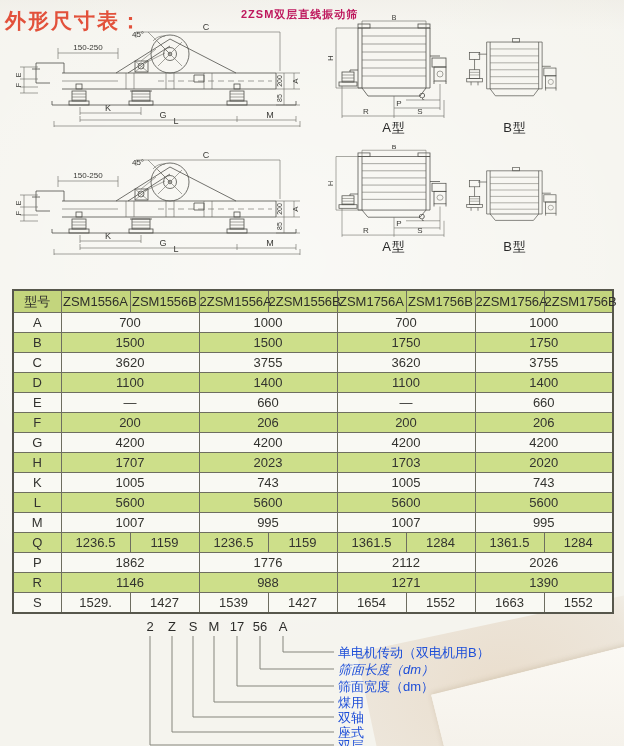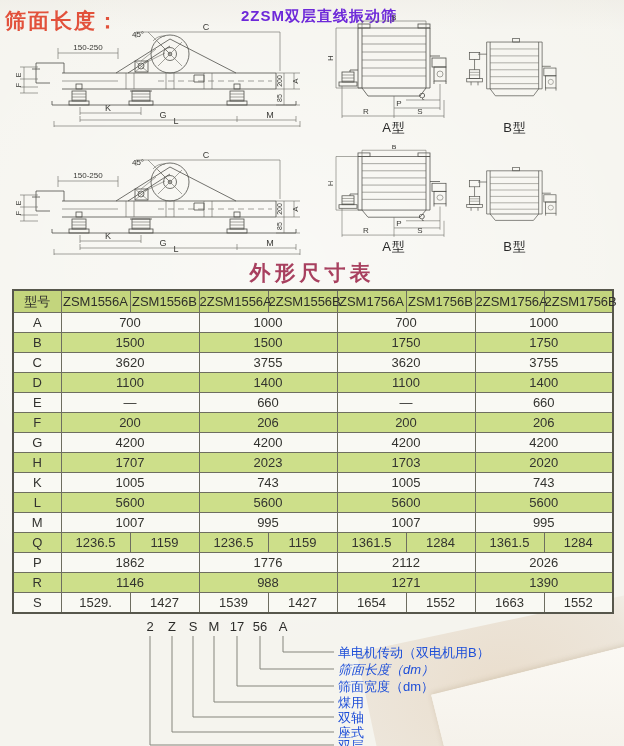--- a/index.html
+++ b/index.html
@@ -9,21 +9,21 @@
         background:radial-gradient(130% 90% at 45% 35%, rgba(255,255,255,.45), rgba(0,0,0,0) 60%),
                    linear-gradient(180deg, rgba(231,228,220,.35), rgba(0,0,0,0) 30px);}
   .photo-blob{position:absolute;right:-60px;bottom:-72px;width:310px;height:200px;transform:rotate(-12deg);
         background:radial-gradient(ellipse at 42% 32%, rgba(224,203,178,.55), rgba(208,180,150,.22) 55%, rgba(0,0,0,0) 75%);}
   .photo-card{position:absolute;right:-34px;bottom:-46px;width:215px;height:125px;transform:rotate(-14deg);
         background:linear-gradient(15deg,#f1ede5,#fbf9f4);box-shadow:0 -2px 5px rgba(176,158,128,.30);}
 
   .h-red{position:absolute;font-weight:bold;color:#e2513b;letter-spacing:2px;}
   #hdr-diagram{left:5px;top:7px;font-size:21px;}
   #hdr-meaning{left:13px;top:610px;font-size:20px;}
-  .dwg-title{position:absolute;font-size:15px;font-weight:bold;color:#6d28d9;letter-spacing:1px;}
+  .dwg-title{position:absolute;font-size:11px;font-weight:bold;color:#be185d;letter-spacing:1px;}
   #title-double{left:241px;top:7px;}
   #title-single{left:249px;top:136px;}
   .type-label{position:absolute;font-size:13px;color:#2a2a2a;letter-spacing:1px;transform:translateX(-50%);}
   .table-title{position:absolute;left:0;top:259px;width:624px;text-align:center;
         font-size:21px;font-weight:bold;color:#a8405f;letter-spacing:4px;}
 
   svg.dwg{position:absolute;overflow:visible;}
   #side1{left:8px;top:22px;}  #side2{left:8px;top:150px;}
   #enda1{left:328px;top:14px;} #endb1{left:452px;top:28px;}
   #enda2{left:328px;top:144px;} #endb2{left:452px;top:158px;}
@@ -169,21 +169,21 @@
 
         <path class="dline" d="M104 44 H114"></path>
         <rect class="dline" x="106" y="46" width="14" height="9"></rect>
         <rect class="dline" x="108" y="55" width="12" height="14"></rect>
         <circle class="dthin" cx="114" cy="62" r="3"></circle>
         <path class="dline" d="M108 69 V72 M120 69 V72"></path>
       </symbol>
     </defs>
   </svg>
 
-  <div class="h-red" id="hdr-diagram">筛面长度：</div>
+  <div class="h-red" id="hdr-diagram">外形尺寸表：</div>
   <div class="dwg-title" id="title-double">2ZSM双层直线振动筛</div>
 
   <svg class="dwg" id="side1" width="300" height="106" viewBox="0 0 300 104">
       <use href="#sym-side"></use>
     </svg>
   <svg class="dwg" id="enda1" width="150" height="112" viewBox="0 0 150 112">
       <use href="#sym-end-a"></use>
     </svg>
   <svg class="dwg" id="endb1" width="130" height="87" viewBox="0 0 150 100">
       <use href="#sym-end-b"></use>
@@ -197,21 +197,20 @@
     </svg>
   <svg class="dwg" id="enda2" width="150" height="100" viewBox="0 0 150 112" preserveAspectRatio="none">
       <use href="#sym-end-a"></use>
     </svg>
   <svg class="dwg" id="endb2" width="130" height="80" viewBox="0 0 150 100" preserveAspectRatio="none">
       <use href="#sym-end-b"></use>
     </svg>
   <div class="type-label" style="left:394px;top:238px;">A型</div>
   <div class="type-label" style="left:515px;top:238px;">B型</div>
 
-  <div class="table-title">外形尺寸表</div>
   <table class="dims">
     <colgroup>
       <col style="width:48px">
       <col style="width:69px">
         <col style="width:69px">
         <col style="width:69px">
         <col style="width:69px">
       <col style="width:69px">
         <col style="width:69px">
         <col style="width:69px">

